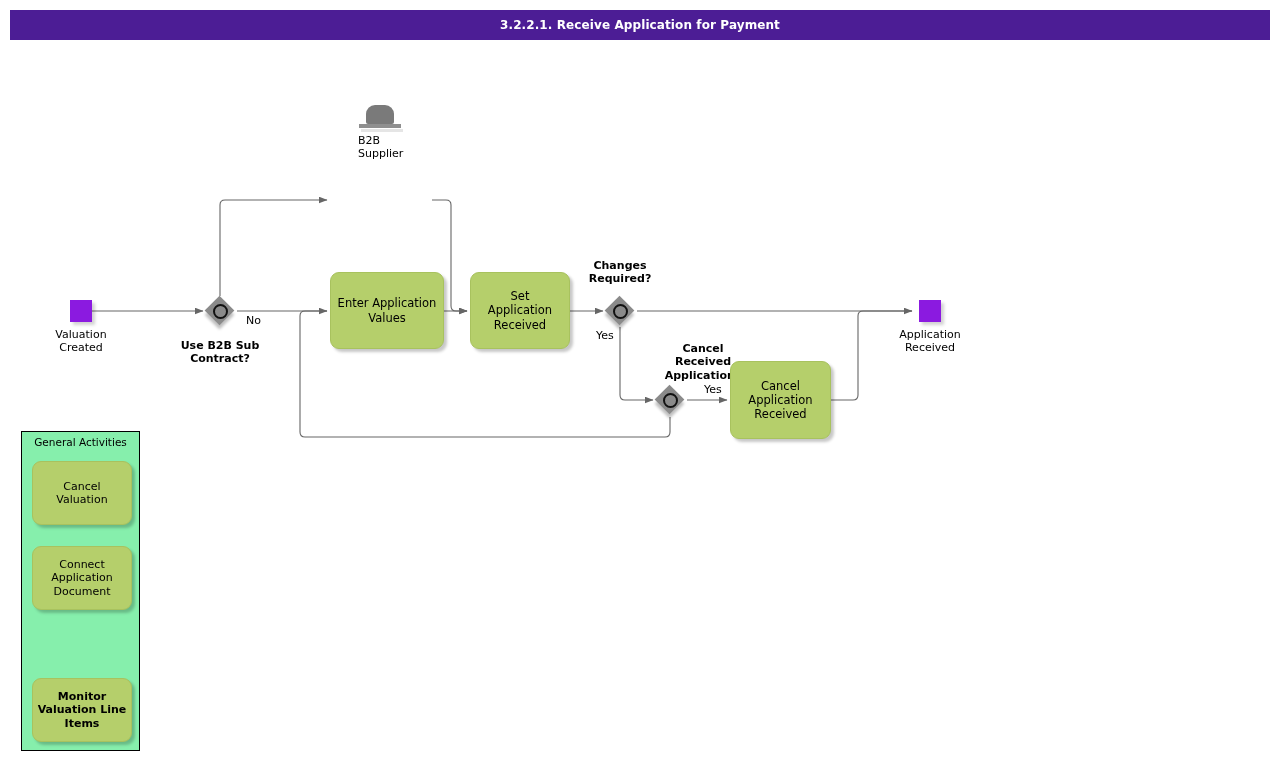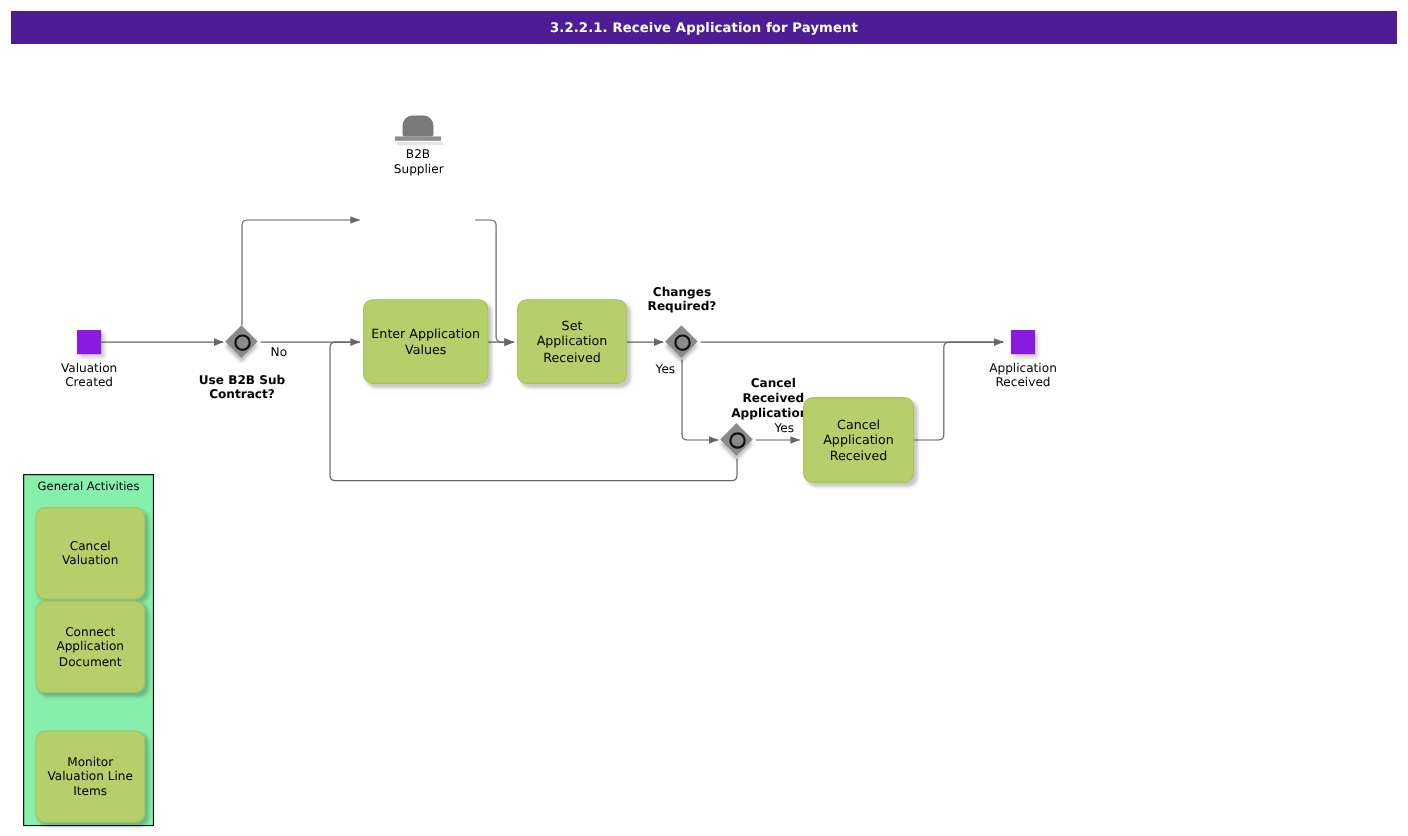--- a/index.html
+++ b/index.html
@@ -126,21 +126,20 @@
   .flow-label {
     position: absolute;
     font-size: 11px;
     color: #000000;
     white-space: nowrap;
   }
 
   
   .participant {
     position: absolute;
-    text-align: center;
   }
   .participant .hat {
     position: relative;
     width: 42px;
     height: 28px;
     margin: 0 auto;
   }
   .participant .hat .dome {
     position: absolute;
     left: 7px;
@@ -188,21 +187,21 @@
   #general-activities .ga-title {
     text-align: center;
     font-size: 10.5px;
     color: #000000;
     margin-top: 4px;
   }
   .ga-task {
     position: absolute;
     left: 10px;
     width: 100px;
-    height: 84px;
+    height: 64px;
     background: #b5cf6b;
     border: 1px solid #a8c25e;
     border-radius: 9px;
     box-shadow: 3px 3px 3px rgba(0,0,0,0.22);
     display: flex;
     align-items: center;
     justify-content: center;
     text-align: center;
     font-size: 11px;
     line-height: 1.22;
@@ -322,20 +321,20 @@
     <div class="ga-task" style="top:29px;">
       <span>Cancel Valuation</span>
     </div>
 
     <div class="ga-task" style="top:114px;">
       <span>Connect
 Application
 Document</span>
     </div>
 
-    <div class="ga-task" style="top:232px;">
+    <div class="ga-task" style="top:246px;font-weight:bold;">
       <span>Monitor
 Valuation Line
 Items</span>
     </div>
   </div>
 
 </div>
 
 </body></html>

